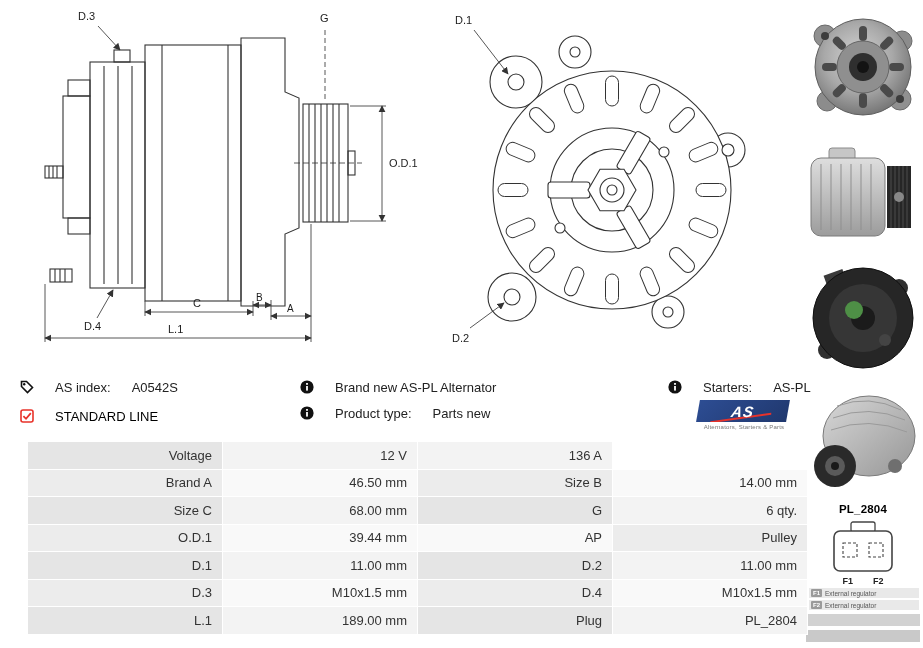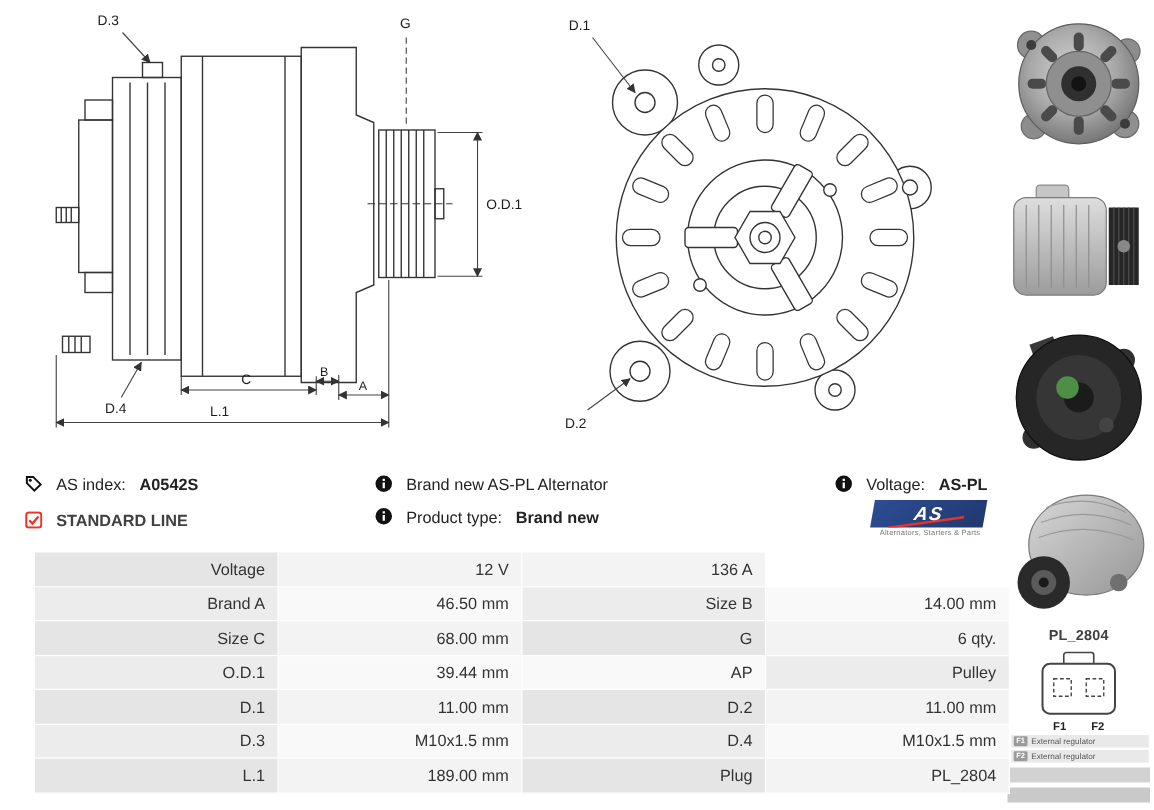--- a/index.html
+++ b/index.html
@@ -24,24 +24,24 @@
   .plug-pins{display:flex;gap:20px;margin-top:2px;font-size:9px;font-weight:bold;color:#222}
   .legend{position:absolute;left:6px;top:588px;width:110px;display:flex;
     flex-direction:column;gap:2px}
   .legend-row{display:flex;align-items:center;gap:3px;background:#e9e9e9;padding:1px 2px}
   .legend-pin{background:#9a9a9a;color:#fff;font-size:6px;font-weight:bold;
     padding:0 2px;border-radius:1px;line-height:8px}
   .legend-desc{font-size:6.5px;color:#555}
   .gray-bar{position:absolute;left:3px;width:114px;height:12px;background:#d2d2d2}
 
   
-  .info-item{position:absolute;display:flex;align-items:center;gap:11px;
+  .info-item{position:absolute;display:flex;align-items:center;gap:21px;
     font-size:13px;white-space:nowrap;height:18px}
-  .bold{font-weight:bold}
-  .red{color:#404040}
+  .bold{font-weight:normal}
+  .red{color:#000000}
   .iicon{display:inline-flex;width:14px;height:14px}
 
   
   .aspl-logo{position:absolute;left:698px;top:400px;width:92px;text-align:center}
   .logo-plate{position:relative;width:90px;height:22px;background:linear-gradient(135deg,#2d4d93,#20386e);
     transform:skewX(-10deg);display:flex;align-items:center;justify-content:center;overflow:hidden}
   .logo-as{color:#fff;font-weight:bold;font-style:italic;font-size:15px;letter-spacing:1px;z-index:2}
   .logo-slash{position:absolute;left:14px;bottom:3px;width:60px;height:2px;
     background:#e8322a;transform:rotate(-8deg)}
   .logo-tagline{font-size:6px;color:#777;margin-top:2px;letter-spacing:.2px}
@@ -344,21 +344,21 @@
 </div>
 
 <div class="info-item" style="left:668px;top:378px">
   <span class="iicon">
     <svg viewBox="0 0 14 14" width="14" height="14">
       <circle cx="7" cy="7" r="6.6" fill="#111"></circle>
       <rect x="6.1" y="6" width="1.8" height="4.6" fill="#fff"></rect>
       <rect x="6.1" y="3" width="1.8" height="1.8" fill="#fff"></rect>
     </svg>
   </span>
-  <span>Voltage:</span>
+  <span>Starters:</span>
   <span class="bold">AS-PL</span>
 </div>
 
 <div class="info-item" style="left:20px;top:407px">
   <span class="iicon">
     <svg viewBox="0 0 14 14" width="14" height="14">
       <rect x="1" y="1" width="12" height="12" rx="2" fill="#fff" stroke="#e8322a" stroke-width="1.6"></rect>
       <path d="M3.4 7.2 L6 9.8 L10.8 4.2" fill="none" stroke="#e8322a" stroke-width="1.8"></path>
     </svg>
   </span>
@@ -367,21 +367,21 @@
 
 <div class="info-item" style="left:300px;top:404px">
   <span class="iicon">
     <svg viewBox="0 0 14 14" width="14" height="14">
       <circle cx="7" cy="7" r="6.6" fill="#111"></circle>
       <rect x="6.1" y="6" width="1.8" height="4.6" fill="#fff"></rect>
       <rect x="6.1" y="3" width="1.8" height="1.8" fill="#fff"></rect>
     </svg>
   </span>
   <span>Product type:</span>
-  <span class="bold">Brand new</span>
+  <span class="bold">Parts new</span>
 </div>
 
 <div class="aspl-logo">
   <div class="logo-plate">
     <span class="logo-as">AS</span>
     <span class="logo-slash"></span>
   </div>
   <div class="logo-tagline">Alternators, Starters &amp; Parts</div>
 </div>
 

